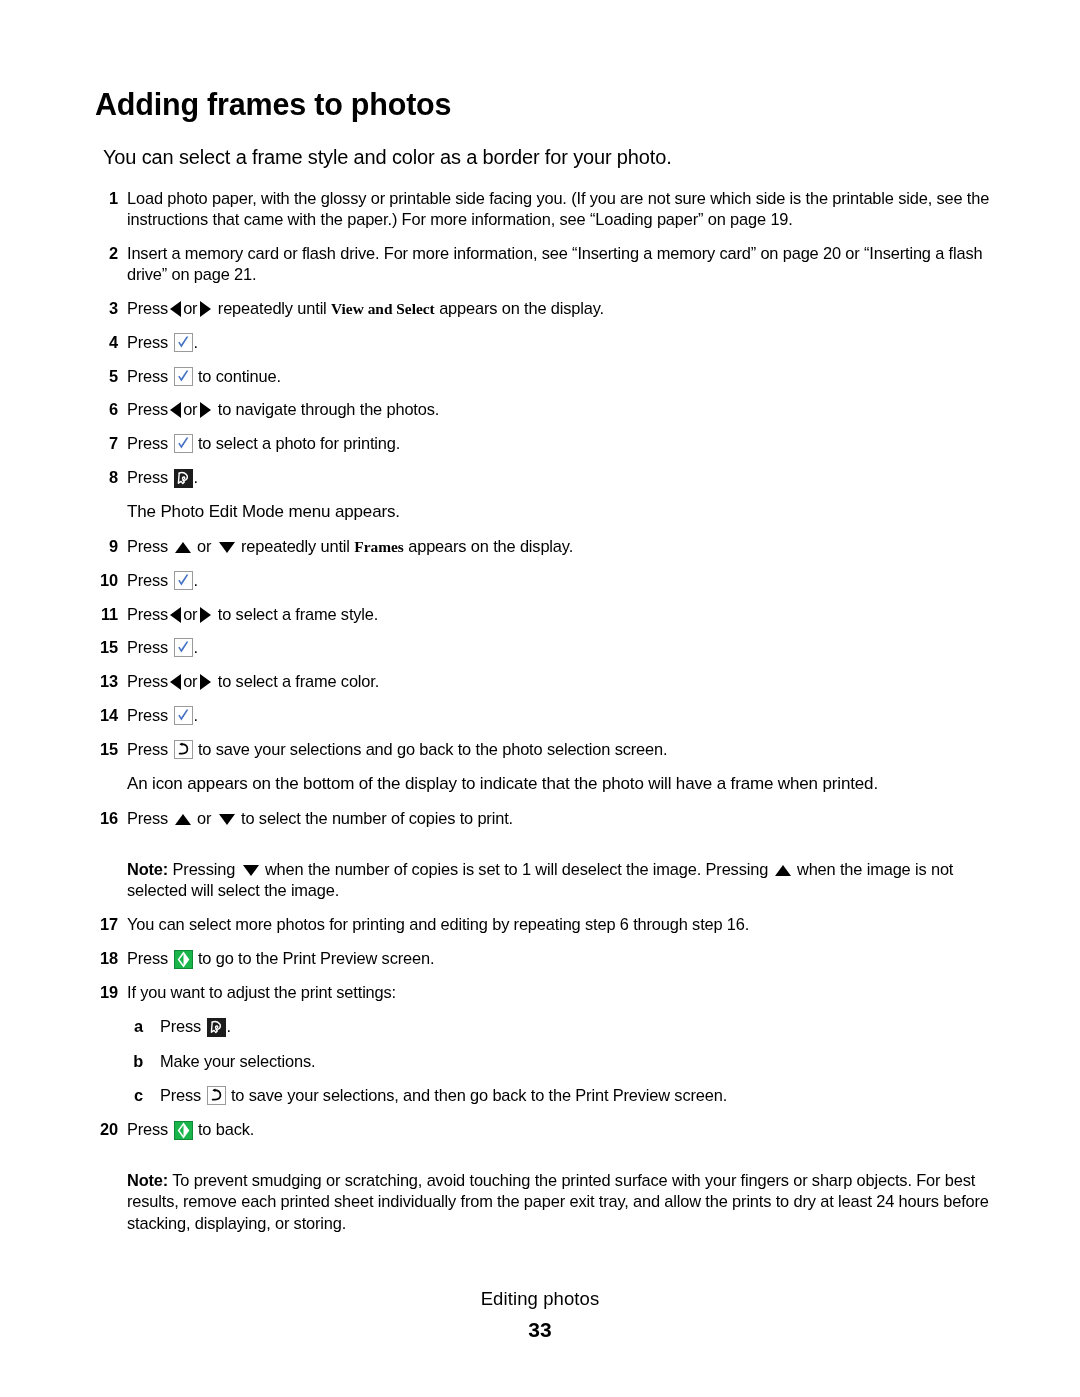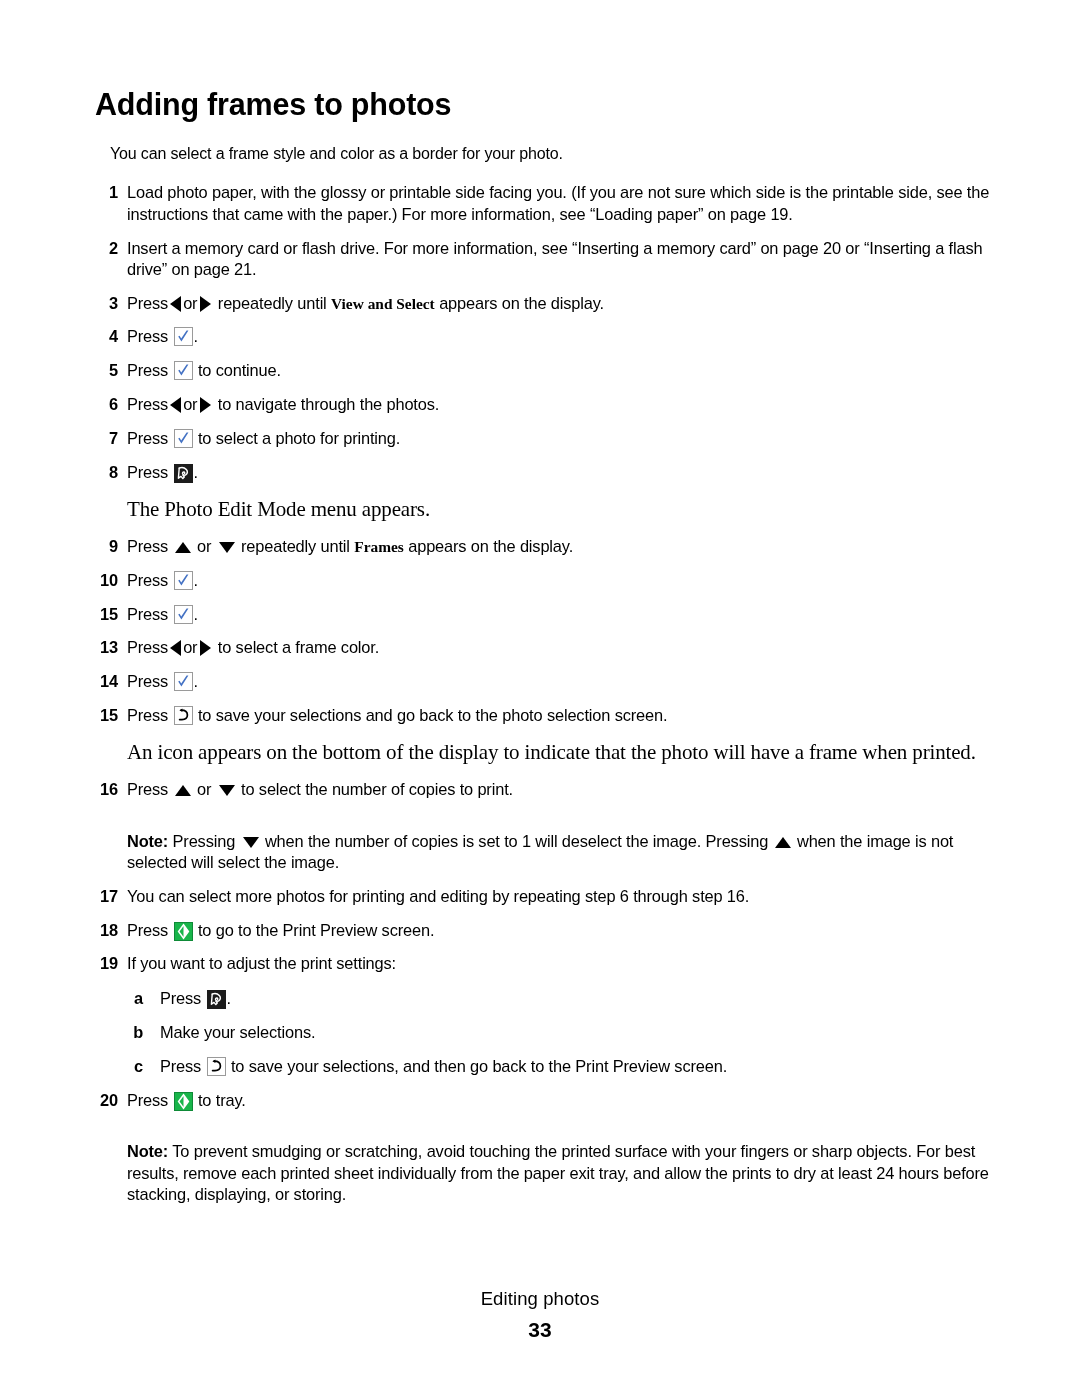--- a/index.html
+++ b/index.html
@@ -32,23 +32,23 @@
 
   h1.page-title {
     font-size: 30.5px;
     font-weight: bold;
     letter-spacing: -0.2px;
     margin: 0 0 22px 0;
     line-height: 1.1;
   }
 
   .intro {
-    font-size: 16px;
+    font-size: 20px;
     line-height: 1.30;
-    margin: 0 0 18px 15px;
+    margin: 0 0 18px 8px;
     letter-spacing: -0.15px;
   }
 
   
   ol.steps {
     list-style: none;
     margin: 0;
     padding: 0;
   }
   ol.steps > li {
@@ -67,23 +67,22 @@
     text-align: right;
     font-weight: bold;
     font-size: 16.4px;
   }
   .step-body {
     display: block;
   }
   .sub-para {
     display: block;
     margin-top: 13px;
-    font-size: 21px;
+    font-size: 17px;
     line-height: 1.30;
-    font-family: Liberation Serif, serif;
   }
 
   
   ol.substeps {
     list-style: none;
     margin: 13px 0 0 0;
     padding: 0;
   }
   ol.substeps > li {
     position: relative;
@@ -291,20 +290,24 @@
       <li>
         <span class="num">10</span>
         <span class="step-body"><span>Press</span>
           <span class="btn-box">
             <svg width="17" height="17" viewBox="0 0 17 17">
                 <path d="M3.2 8.6 L6.4 13.6 L13.4 2.6 L11.6 2.6 L6.2 10.4 L4.6 7.8 Z" fill="#4472c4"></path>
               </svg>
           </span><span>.</span></span>
       </li>
 
+      <li>
+        <span class="num">11</span>
+        <span class="step-body"><span>Press</span><span class="tri tri-left"></span><span>or</span><span class="tri tri-right"></span> <span>to select a frame style.</span></span>
+      </li>
 
       <li>
         <span class="num">15</span>
         <span class="step-body"><span>Press</span>
           <span class="btn-box">
             <svg width="17" height="17" viewBox="0 0 17 17">
                 <path d="M3.2 8.6 L6.4 13.6 L13.4 2.6 L11.6 2.6 L6.2 10.4 L4.6 7.8 Z" fill="#4472c4"></path>
               </svg>
           </span><span>.</span></span>
       </li>
@@ -393,21 +396,21 @@
       </li>
 
       <li>
         <span class="num">20</span>
         <span class="step-body"><span>Press</span>
           <span class="btn-green">
             <svg width="17" height="17" viewBox="0 0 17 17">
               <path d="M8.5 1.8 L13.4 8.5 L8.5 15.2 L3.6 8.5 Z" fill="none" stroke="#ffffff" stroke-width="1.5"></path>
               <path d="M8.5 1.8 L8.5 15.2 L13.4 8.5 Z" fill="#ffffff"></path>
             </svg>
-          </span> <span>to tray.</span>
+          </span> <span>to back.</span>
           <span class="note"><span class="note-label">Note:</span> <span>To prevent smudging or scratching, avoid touching the printed surface with your fingers or sharp objects. For best results, remove each printed sheet individually from the paper exit tray, and allow the prints to dry at least 24 hours before stacking, displaying, or storing.</span></span>
         </span>
       </li>
 
     </ol>
   </div>
 
   <div class="footer">
     <div class="footer-label">Editing photos</div>
     <div class="footer-pageno">33</div>

